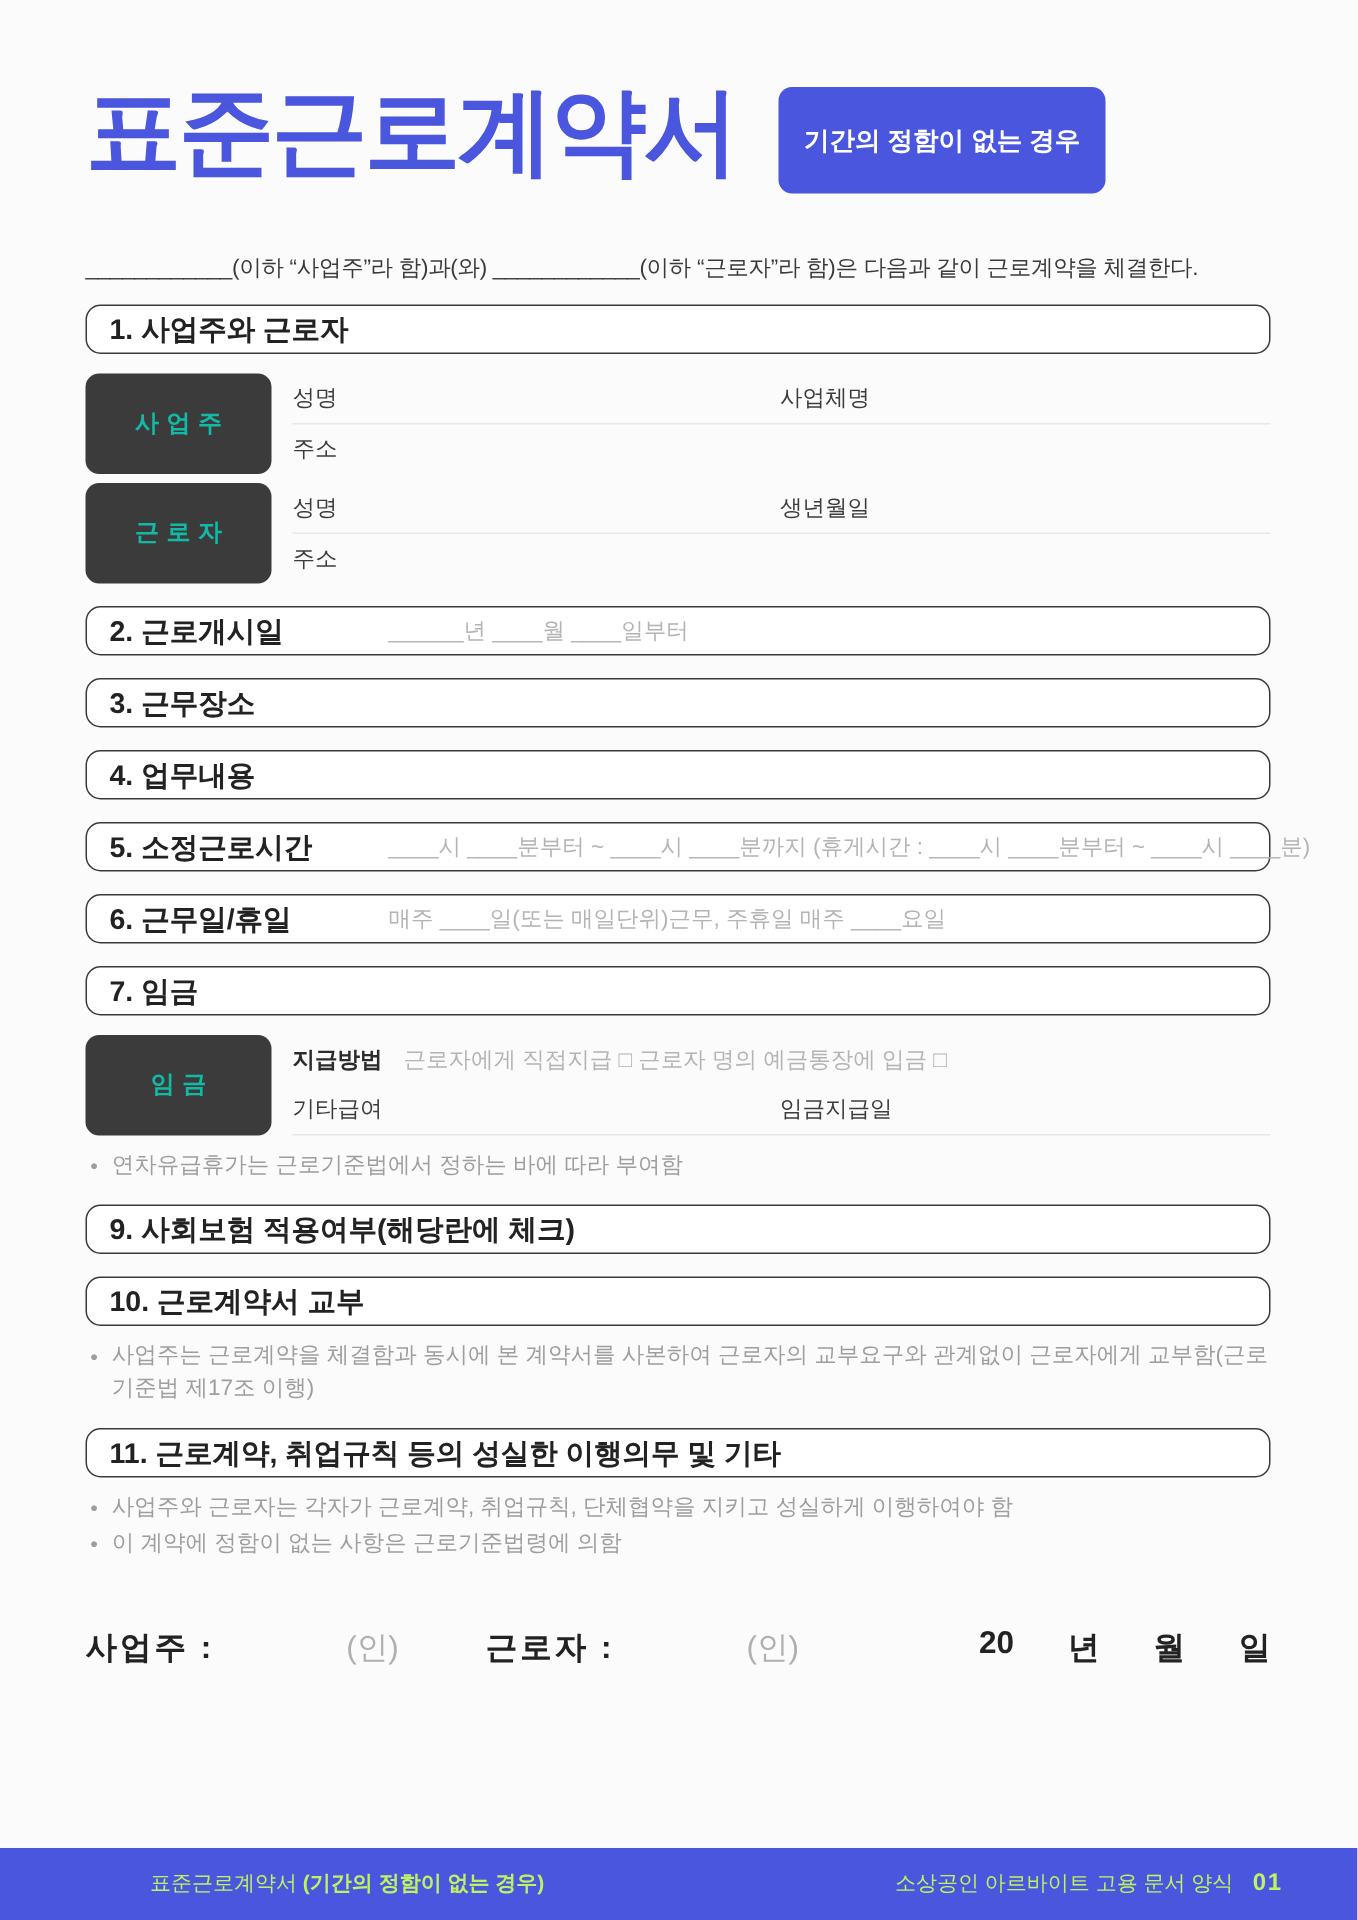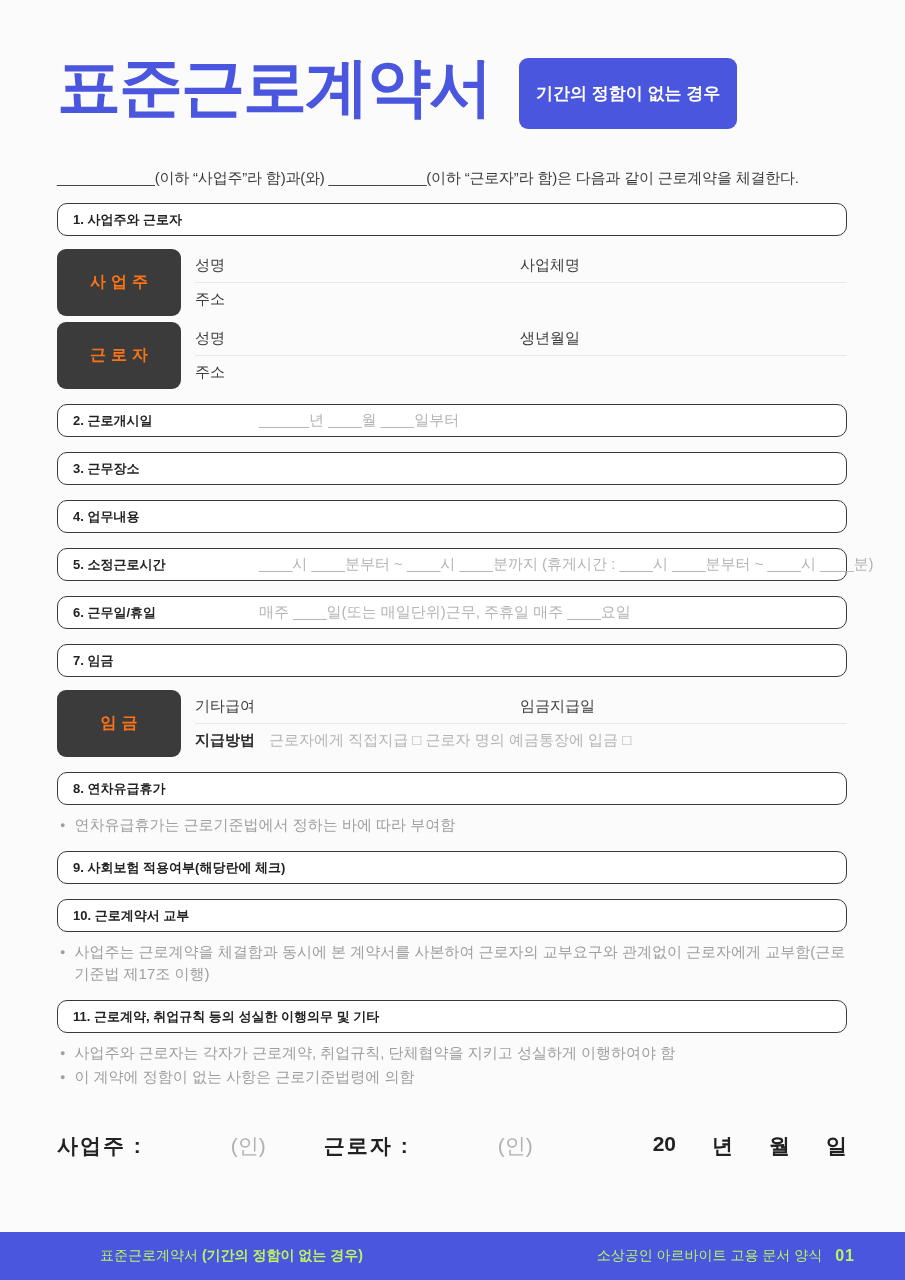--- a/index.html
+++ b/index.html
@@ -21,29 +21,29 @@
   }
 
   .intro { margin-top:40px; font-size:15px; color:#3a3a3a; letter-spacing:-0.2px; }
 
   
   .section-box {
     border:1.5px solid #3a3a3a; border-radius:10px; background:#fff;
     height:33px; display:flex; align-items:center; padding:0 15px; margin-top:15px;
   }
   .section-box:first-of-type { margin-top:27px; }
-  .section-title { font-weight:700; font-size:13px; color:#222; white-space:nowrap; }
+  .section-title { font-weight:700; font-size:19px; color:#222; white-space:nowrap; }
   .section-title.fixed { min-width:186px; padding-right:30px; }
   .section-value { color:var(--muted); font-size:15px; white-space:nowrap; }
 
   
   .party-block { display:flex; margin-top:13px; }
   .party-block.tight { margin-top:6px; }
   .tag {
-    width:124px; background:var(--dark); border-radius:9px; color:#f97316;
+    width:124px; background:var(--dark); border-radius:9px; color:#14b8a6;
     font-size:16px; font-weight:700; letter-spacing:5px; text-indent:5px;
     display:flex; align-items:center; justify-content:center; align-self:stretch;
   }
   .fields { flex:1; margin-left:14px; display:flex; flex-direction:column; }
   .field-row { height:33.5px; display:flex; align-items:center; font-size:15px; color:#3c3c3c; font-weight:500; }
   .field-row.lined { border-bottom:1px solid var(--line); }
   .col-left { width:325px; }
   .field-strong { font-weight:700; color:#2c2c2c; }
   .field-gray { color:var(--muted); font-weight:400; margin-left:14px; }
 
@@ -134,34 +134,31 @@
     <span class="section-value">매주 ____일(또는 매일단위)근무, 주휴일 매주 ____요일</span>
   </div>
 
   <div class="section-box">
     <span class="section-title">7. 임금</span>
   </div>
 
   <div class="party-block">
     <div class="tag">임금</div>
     <div class="fields">
+      <div class="field-row">
+        <span class="field-strong">지급방법</span>
+        <span class="field-gray">근로자에게 직접지급 □   근로자 명의 예금통장에 입금 □</span>
+      </div>
       <div class="field-row lined">
         <span class="col-left">기타급여</span>
         <span>임금지급일</span>
       </div>
-      <div class="field-row">
-        <span class="field-strong">지급방법</span>
-        <span class="field-gray">근로자에게 직접지급 □   근로자 명의 예금통장에 입금 □</span>
-      </div>
     </div>
   </div>
 
-  <div class="section-box">
-    <span class="section-title">8. 연차유급휴가</span>
-  </div>
   <div class="bullet">
     <span class="dot">●</span>
     <span>연차유급휴가는 근로기준법에서 정하는 바에 따라 부여함</span>
   </div>
 
   <div class="section-box">
     <span class="section-title fixed">9. 사회보험 적용여부(해당란에 체크)</span>
   </div>
 
   <div class="section-box">

